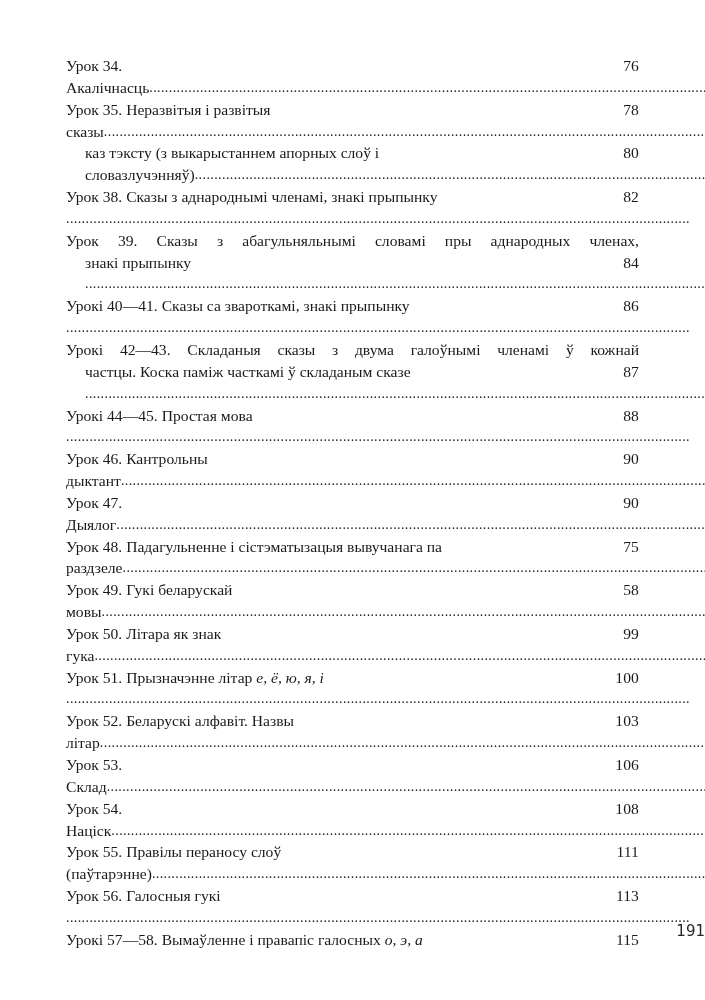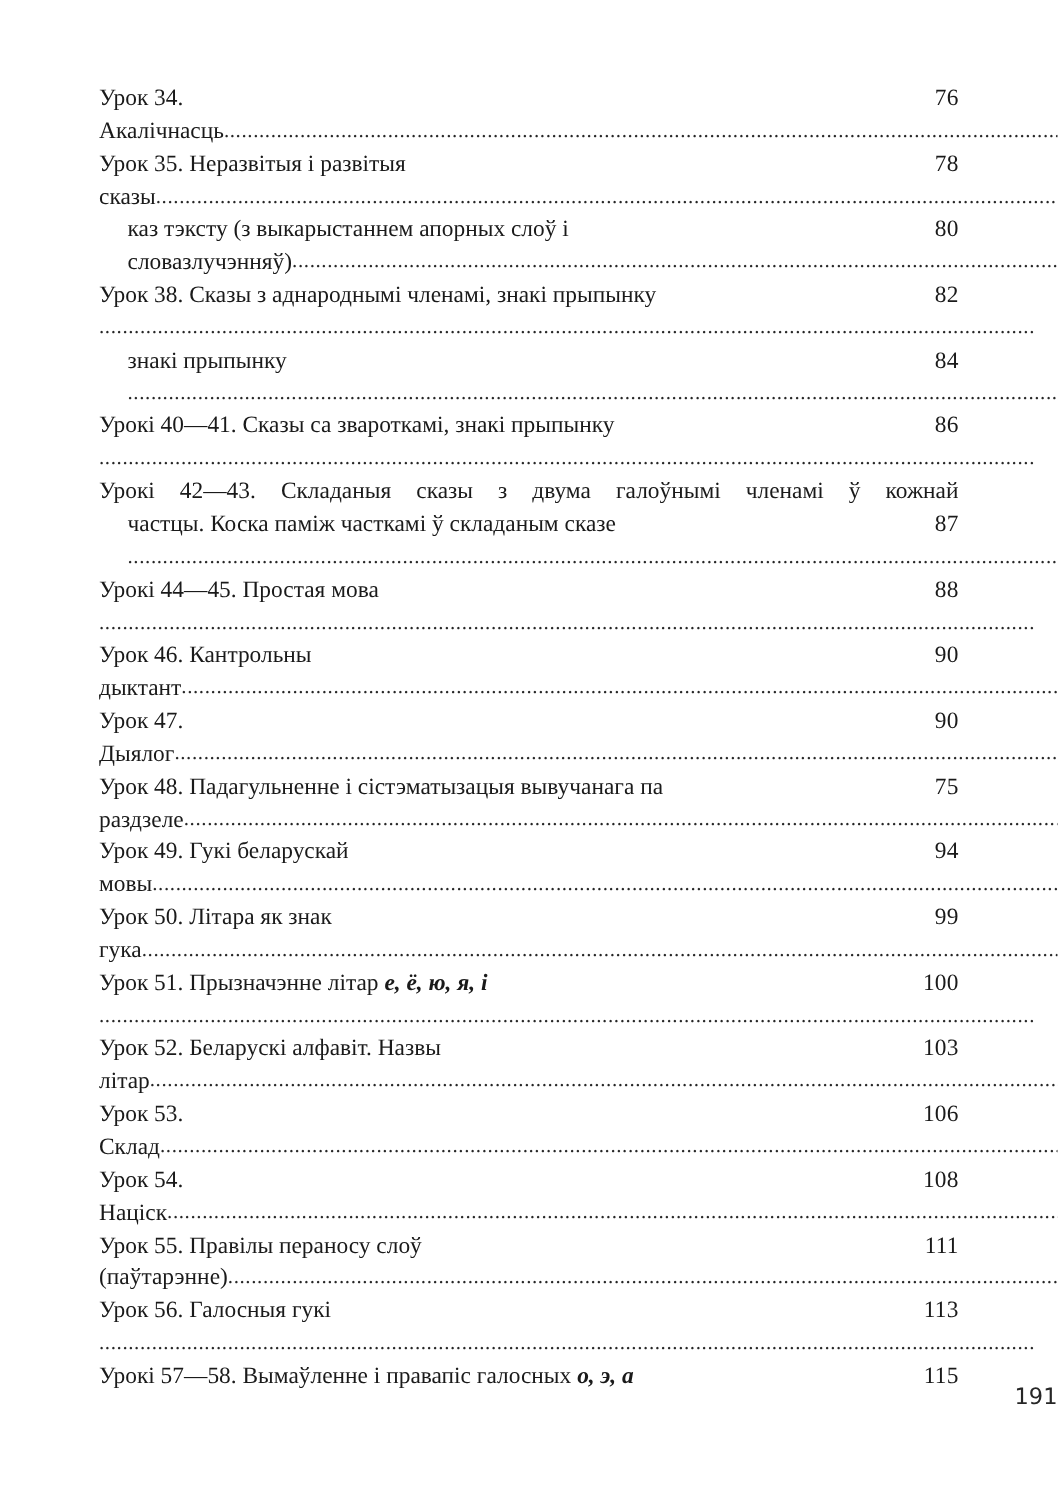--- a/index.html
+++ b/index.html
@@ -72,21 +72,21 @@
   }
 
   
   .entry.just .txt.j {
     text-align: justify;
     text-align-last: justify;
   }
 
   .em {
     font-style: italic;
-    font-weight: bold;
+    font-weight: normal;
   }
 
   
   .section-head {
     text-align: center;
     font-weight: bold;
     font-size: 15.9px;
     line-height: 20px;
     margin: 17px 0 8px 0;
     letter-spacing: 0.1px;
@@ -123,20 +123,21 @@
     <div class="entry just">
       <span class="cont"><span class="pg">80</span><span>каз тэксту (з выкарыстаннем апорных слоў і словазлучэнняў)</span><span class="lead">................................................................................................................................................................</span></span>
     </div>
 
     <div class="entry">
       <span class="pg">82</span>
       <span class="txt"><span>Урок 38. Сказы з аднароднымі членамі, знакі прыпынку</span> <span class="lead">................................................................................................................................................................</span></span>
     </div>
 
     <div class="entry just">
+      <span class="txt j">Урок 39. Сказы з абагульняльнымі словамі пры аднародных членах,</span>
       <span class="cont"><span class="pg">84</span><span>знакі прыпынку</span> <span class="lead">................................................................................................................................................................</span></span>
     </div>
 
     <div class="entry">
       <span class="pg">86</span>
       <span class="txt"><span>Урокі 40—41. Сказы са звароткамі, знакі прыпынку</span> <span class="lead">................................................................................................................................................................</span></span>
     </div>
 
     <div class="entry just">
       <span class="txt j">Урокі 42—43. Складаныя сказы з двума галоўнымі членамі ў кожнай</span>
@@ -158,21 +159,21 @@
       <span class="txt"><span>Урок 47. Дыялог</span><span class="lead">................................................................................................................................................................</span></span>
     </div>
 
     <div class="entry">
       <span class="pg">75</span>
       <span class="txt"><span>Урок 48. Падагульненне і сістэматызацыя вывучанага па раздзеле</span><span class="lead">................................................................................................................................................................</span></span>
     </div>
 
 
     <div class="entry">
-      <span class="pg">94</span>
+      <span class="pg">58</span>
       <span class="txt"><span>Урок 49. Гукі беларускай мовы</span><span class="lead">................................................................................................................................................................</span></span>
     </div>
 
     <div class="entry">
       <span class="pg">99</span>
       <span class="txt"><span>Урок 50. Літара як знак гука</span><span class="lead">................................................................................................................................................................</span></span>
     </div>
 
     <div class="entry">
       <span class="pg">100</span>

